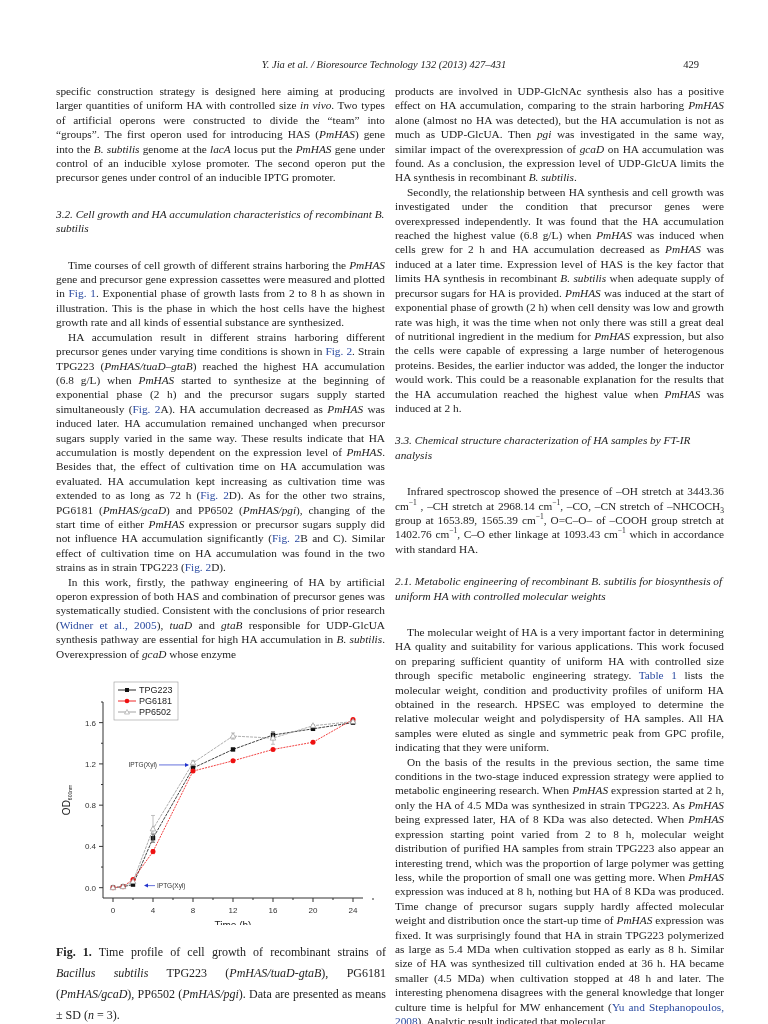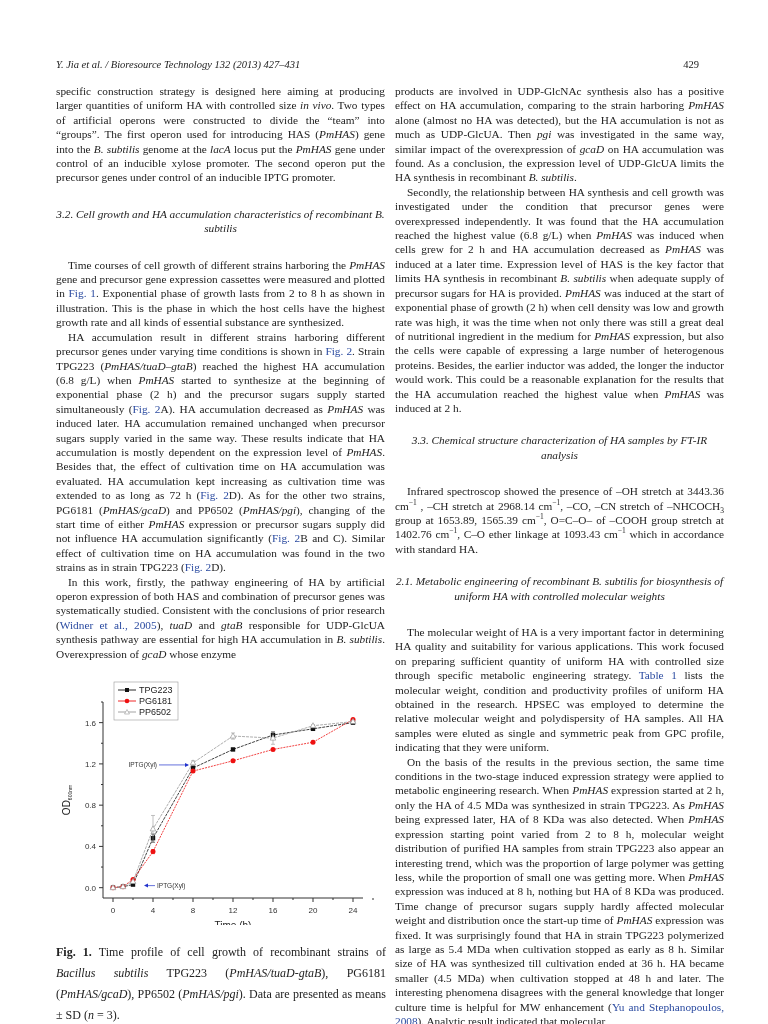--- a/index.html
+++ b/index.html
@@ -1,26 +1,26 @@
 <!DOCTYPE html>
 <html><head>
 <meta charset="utf-8">
 <style>
   html, body { margin: 0; padding: 0; background: #fff; }
   body { width: 768px; height: 1024px; position: relative; overflow: hidden;
          font-family: "Liberation Serif", serif; color: #222; }
   .header { position: absolute; top: 59px; left: 56px; width: 656px; height: 14px; font-size: 10.5px; }
-  .header .journal { position: absolute; left: 0; right: 0; font-style: italic; }
+  .header .journal { position: absolute; left: 0; right: 0; text-align: center; font-style: italic; }
   .header .page { position: absolute; right: 13px; top: 0; }
   .col { position: absolute; top: 84px; width: 329px; font-size: 11.3px; line-height: 14.4px; text-align: justify; }
   .col.left { left: 56px; }
   .col.right { left: 395px; top: 84px; }
   p { margin: 0; text-indent: 0; }
   p.ind { text-indent: 12px; }
-  .sec { font-style: italic; margin: 18px 0 22px 0; line-height: 14.4px; text-align: center; }
+  .sec { font-style: italic; margin: 18px 0 22px 0; line-height: 14.4px; text-align: left; }
   i { }
   .ref { color: #2a4aa0; }
   sup { font-size: 7.5px; line-height: 0; }
   sub { font-size: 7.5px; line-height: 0; }
   .figure { position: absolute; left: 56px; top: 680px; width: 330px; height: 245px; }
   .caption { position: absolute; left: 56px; top: 942px; width: 330px; font-size: 12px; line-height: 21px; text-align: justify; }
   .caption b { font-weight: bold; }
   svg text { font-family: "Liberation Sans", sans-serif; }
 </style>
 </head>

